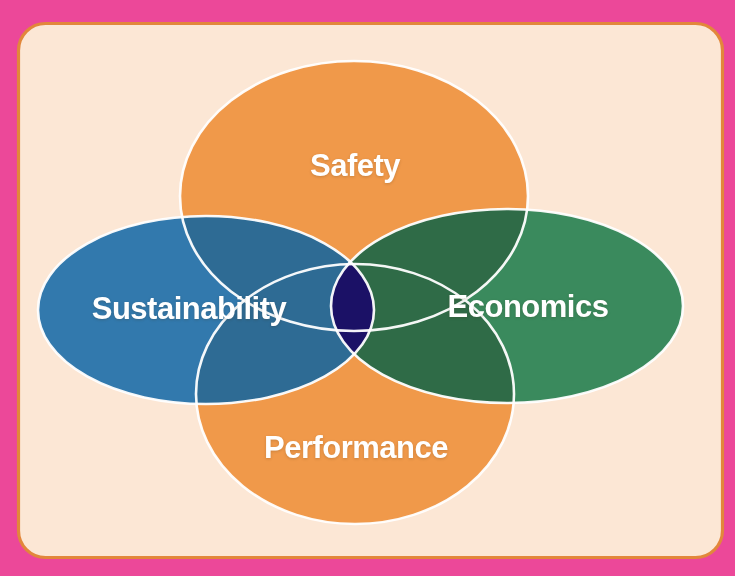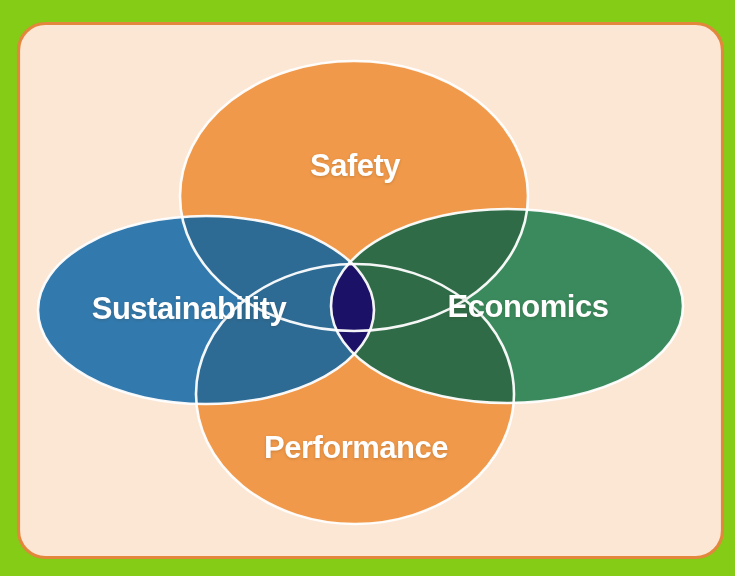--- a/index.html
+++ b/index.html
@@ -5,21 +5,21 @@
   html, body {
     margin: 0;
     padding: 0;
     background: #ffffff;
     font-family: "Liberation Sans", sans-serif;
   }
   .stage {
     position: relative;
     width: 735px;
     height: 576px;
-    background: #84cc16;
+    background: #ec4899;
     overflow: hidden;
   }
   .stage svg {
     display: block;
     width: 735px;
     height: 576px;
   }
   .set-label {
     fill: #ffffff;
     font-family: "Liberation Sans", sans-serif;

